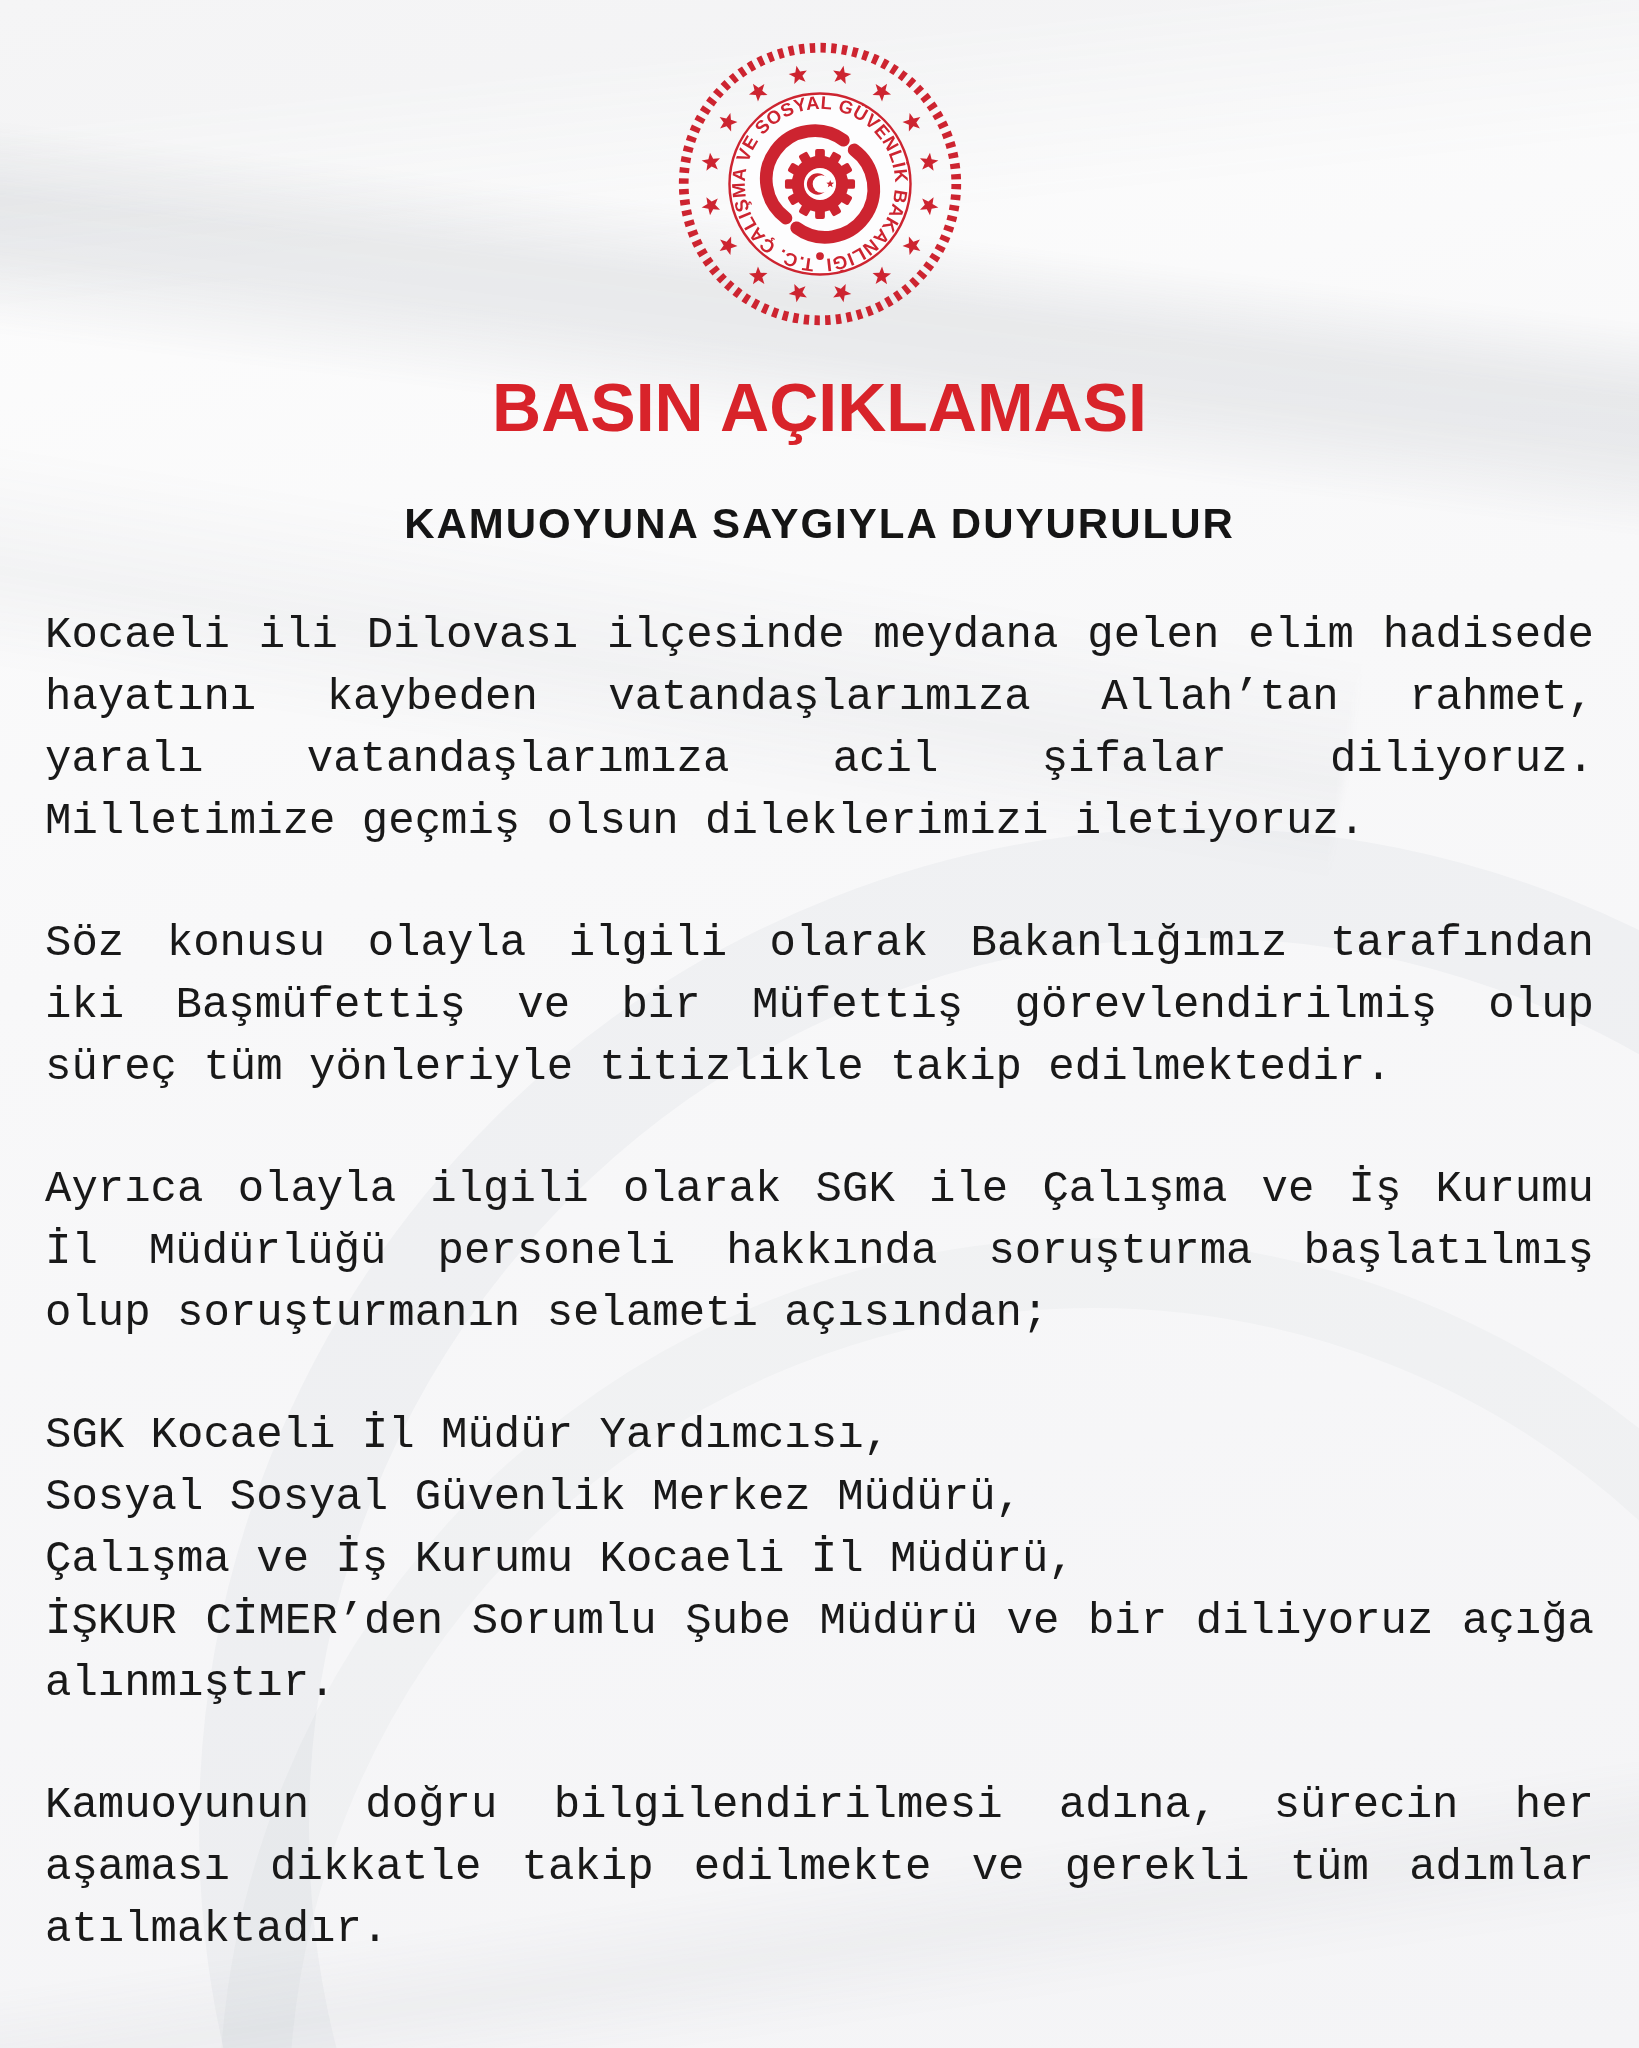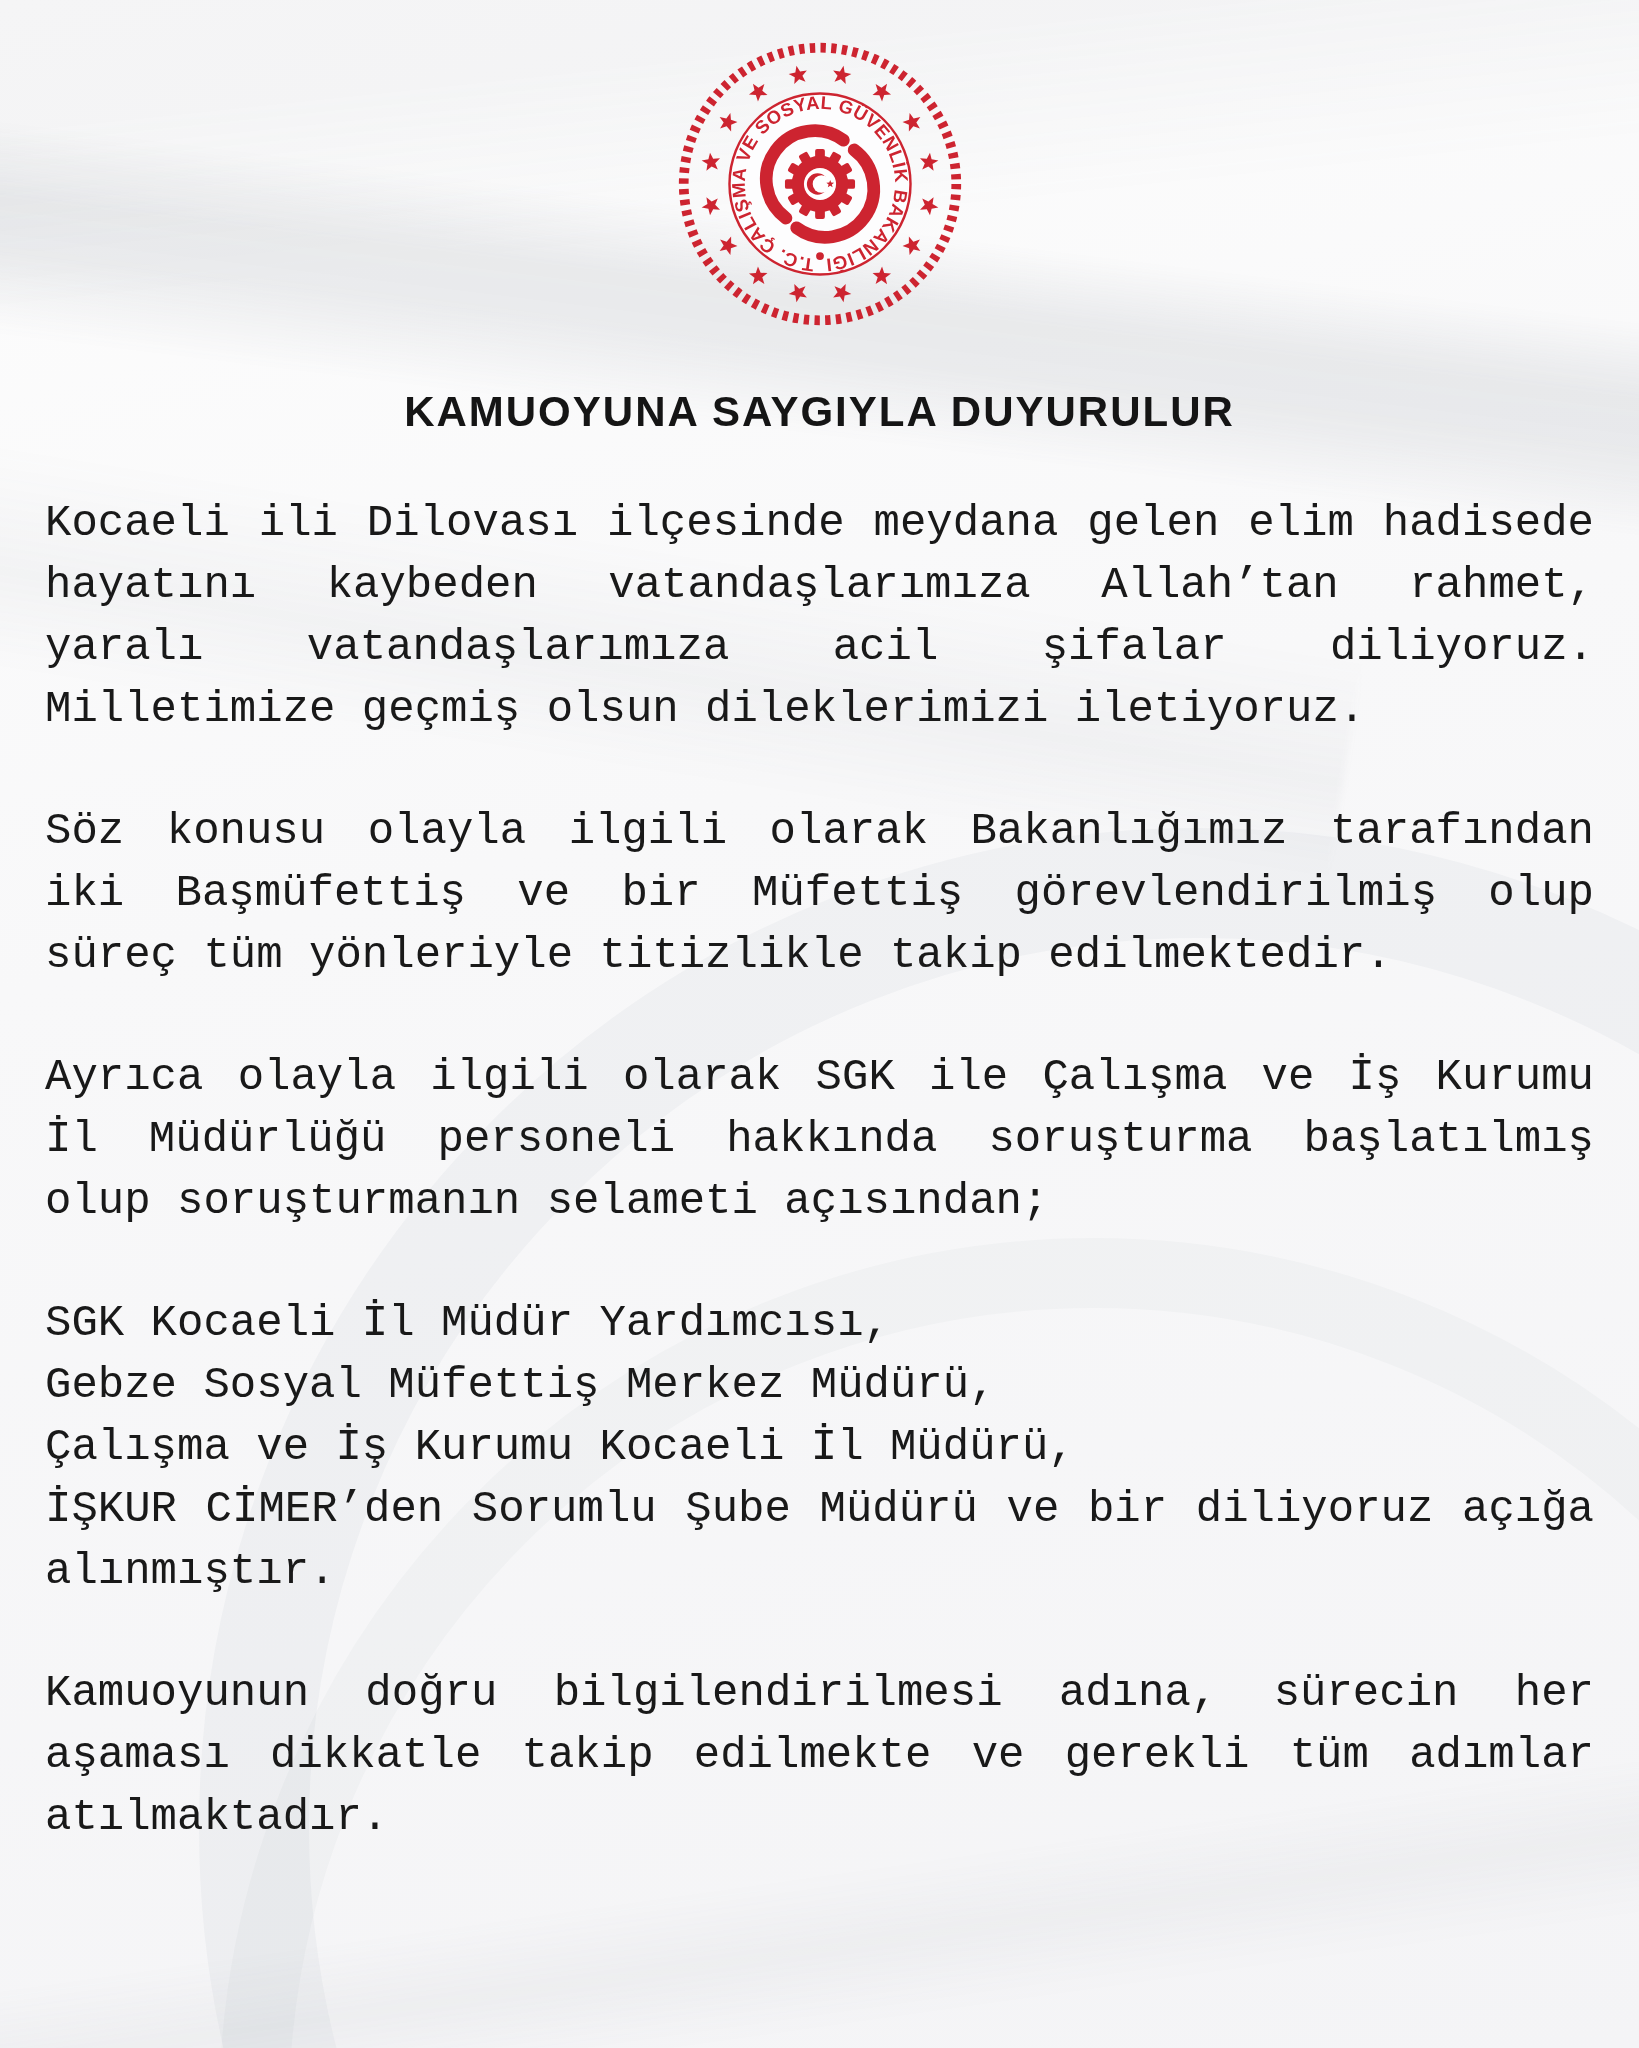--- a/index.html
+++ b/index.html
@@ -152,31 +152,32 @@
           </g>
           <g>
             <circle cx="150" cy="150" r="16.5" fill="#ffffff"></circle>
             <circle cx="147.5" cy="150" r="11" fill="#cd2430"></circle>
             <circle cx="151.5" cy="150" r="9" fill="#ffffff"></circle>
             <use href="#st" transform="translate(160.5,150) scale(0.42)" fill="#cd2430"></use>
           </g>
         </svg>
       </div>
 
+      <h1 class="title">BASIN AÇIKLAMASI</h1>
       <h2 class="subtitle">KAMUOYUNA SAYGIYLA DUYURULUR</h2>
     </header>
 
     <main class="body-text">
       <p>Kocaeli ili Dilovası ilçesinde meydana gelen elim hadisede hayatını kaybeden vatandaşlarımıza Allah’tan rahmet, yaralı vatandaşlarımıza acil şifalar diliyoruz. Milletimize geçmiş olsun dileklerimizi iletiyoruz.</p>
       <p>Söz konusu olayla ilgili olarak Bakanlığımız tarafından iki Başmüfettiş ve bir Müfettiş görevlendirilmiş olup süreç tüm yönleriyle titizlikle takip edilmektedir.</p>
       <p>Ayrıca olayla ilgili olarak SGK ile Çalışma ve İş Kurumu İl Müdürlüğü personeli hakkında soruşturma başlatılmış olup soruşturmanın selameti açısından;</p>
 
       <div class="officials">
         <div class="list-item">SGK Kocaeli İl Müdür Yardımcısı,</div>
-        <div class="list-item">Gebze Sosyal Müfettiş Merkez Müdürü,</div>
+        <div class="list-item">Sosyal Sosyal Güvenlik Merkez Müdürü,</div>
         <div class="list-item">Çalışma ve İş Kurumu Kocaeli İl Müdürü,</div>
         <div class="list-item">İŞKUR CİMER’den Sorumlu Şube Müdürü ve bir diliyoruz açığa alınmıştır.</div>
       </div>
 
       <p class="closing">Kamuoyunun doğru bilgilendirilmesi adına, sürecin her aşaması dikkatle takip edilmekte ve gerekli tüm adımlar atılmaktadır.</p>
     </main>
   </div>
 </div>
 
 </body></html>

